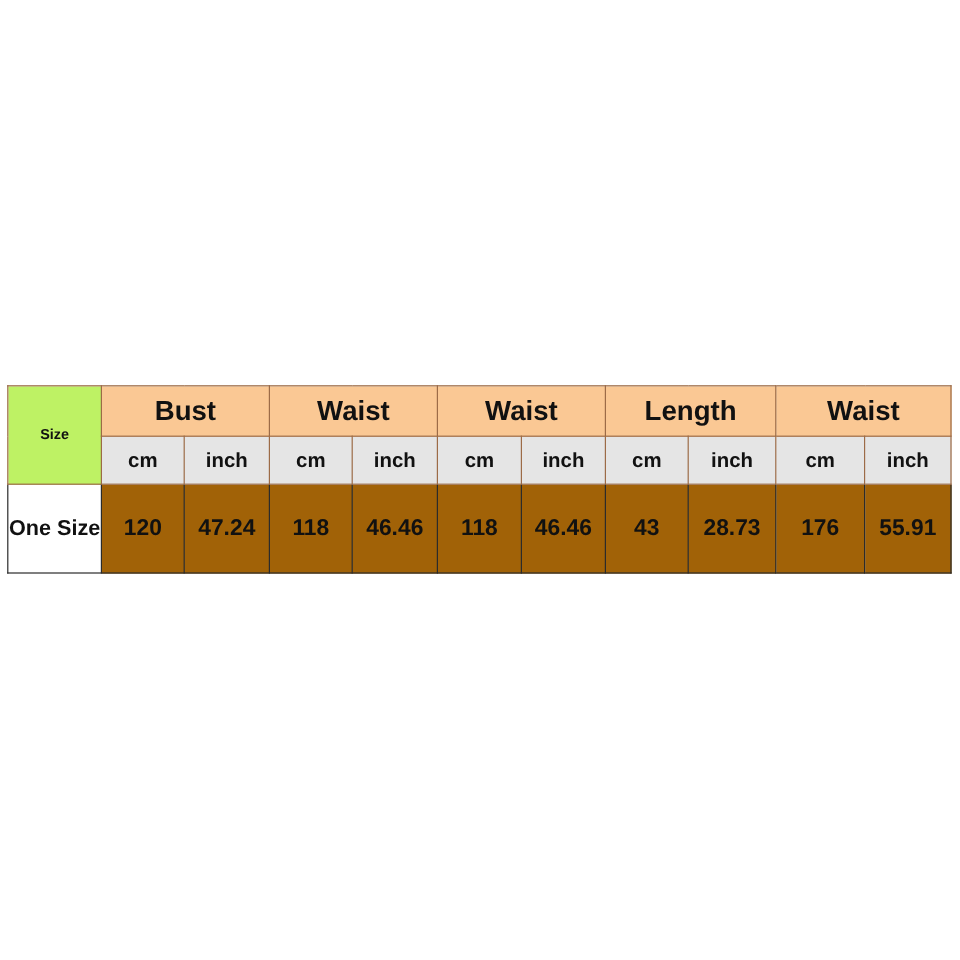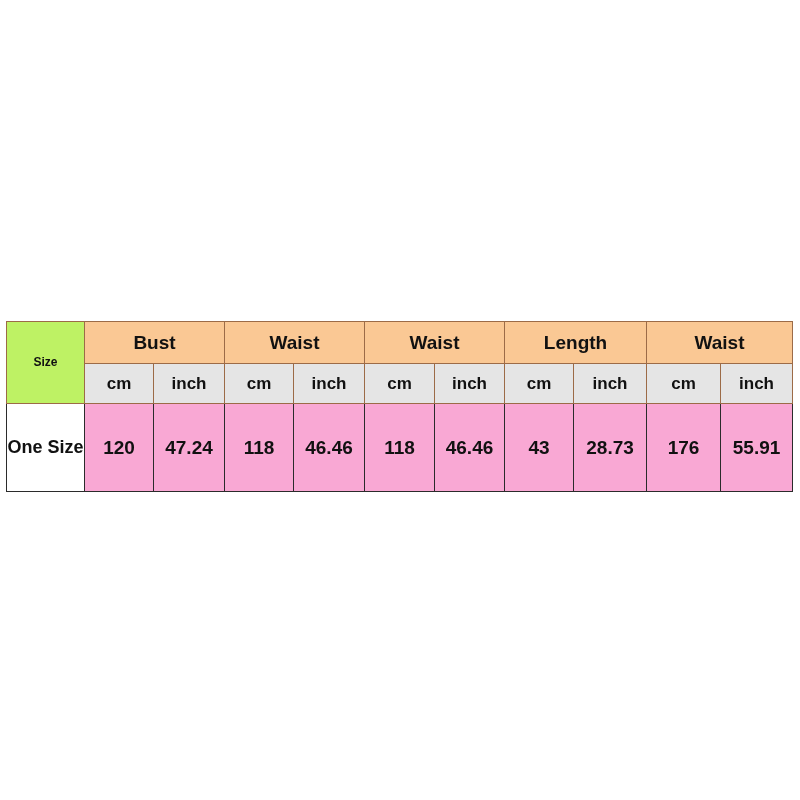--- a/index.html
+++ b/index.html
@@ -35,37 +35,37 @@
     vertical-align: middle;
     font-weight: bold;
     color: #111111;
     padding: 0;
   }
 
   
   td.hdr {
     background: #fac894;
     border: 1.5px solid #9c6b47;
-    font-size: 19px;
+    font-size: 23px;
   }
   td.hdr-unit {
     background: #e5e5e5;
     border: 1.5px solid #9c6b47;
     font-size: 17px;
   }
   td.hdr-size {
     background: #bef264;
     border: 1.5px solid #9c6b47;
     font-size: 12px;
     line-height: 1.25;
   }
 
   
   td.data {
-    background: #f9a8d4;
+    background: #a16207;
     border: 1.5px solid #2b2b2b;
     font-size: 19px;
     margin-top: 44px;
   }
   td.data-size {
     background: #ffffff;
     border: 1.5px solid #2b2b2b;
     font-size: 18px;
     line-height: 1.3;
   }
@@ -78,21 +78,21 @@
   col.c-inch2  { width: 71px; }
   col.c-cm3    { width: 70px; }
   col.c-inch3  { width: 70px; }
   col.c-cm4    { width: 69px; }
   col.c-inch4  { width: 73px; }
   col.c-cm5    { width: 74px; }
   col.c-inch5  { width: 72px; }
 
   tr.row-group  { height: 42px; }
   tr.row-units  { height: 40px; }
-  tr.row-data   { height: 88px; }
+  tr.row-data   { height: 74px; }
 </style>
 </head>
 <body>
 
 <div id="size-chart-wrapper">
   <table class="size-chart">
     <colgroup>
       <col class="c-size">
       <col class="c-cm">
         <col class="c-inch">

